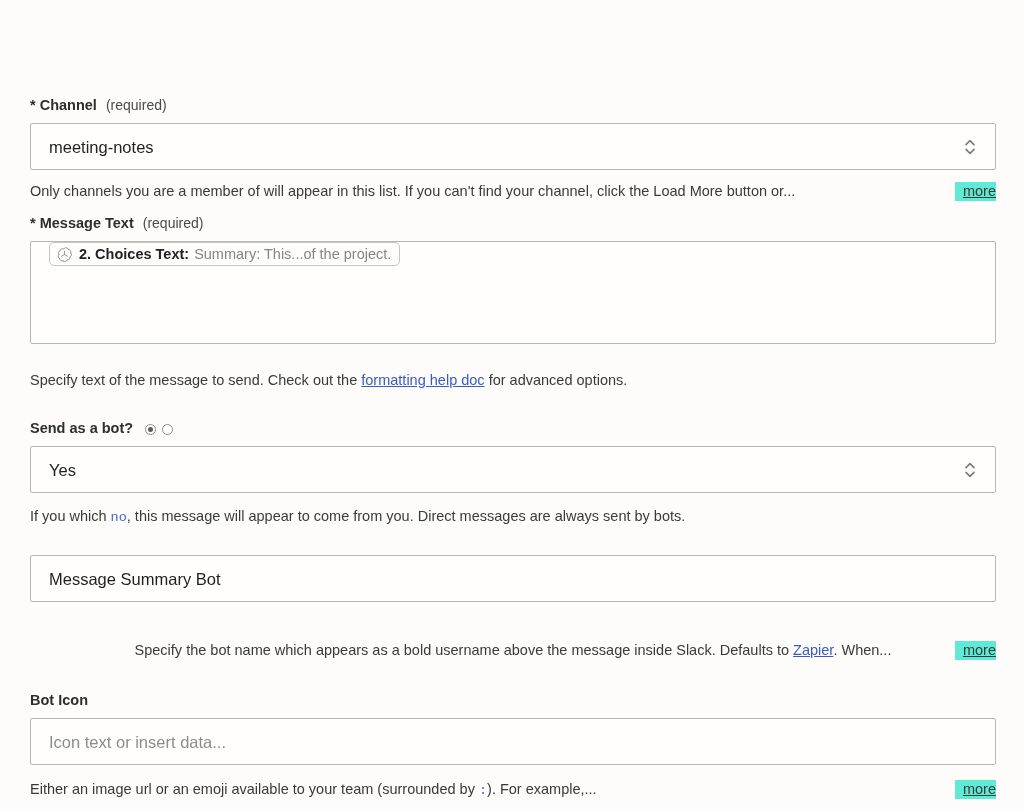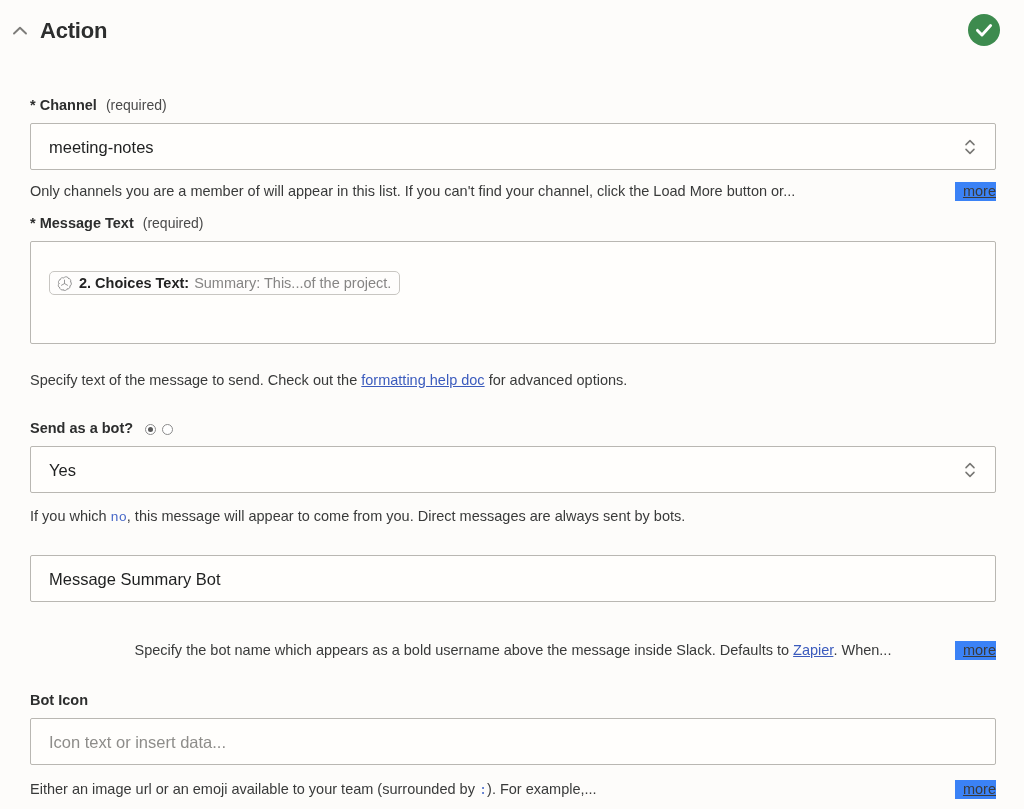--- a/index.html
+++ b/index.html
@@ -98,21 +98,21 @@
     border-radius: 2px;
     position: relative;
     display: flex;
     align-items: center;
   }
   .control.select { height: 47px; }
   .control.input  { height: 47px; }
   .control.textarea {
     height: 103px;
     align-items: flex-start;
-    padding-top: 29px;
+    padding-top: 0;
   }
   .control-value {
     font-size: 16.5px;
     color: #1f2020;
     padding-left: 18px;
     line-height: 20px;
   }
   .control-value.placeholder { color: #8e8d8a; }
   .select-arrows {
     position: absolute;
@@ -175,43 +175,29 @@
     font-family: "Liberation Mono", monospace;
     font-size: 13.5px;
   }
   .more-link {
     position: absolute;
     right: 0; top: 0;
     font-size: 14.5px;
     color: #3a3a3a;
     text-decoration: underline;
     cursor: pointer;
-    background: #3b82f6;
+    background: #5eead4;
     padding-left: 8px;
   }
 </style>
 </head>
 <body>
 
 <div class="page">
 
-  <div class="section-header">
-    <div class="collapse-chevron">
-      <svg width="20" height="20" viewBox="0 0 20 20" aria-hidden="true">
-        <path d="M4 12.5 L10 6.8 L16 12.5" fill="none" stroke="#7d7c79" stroke-width="1.9" stroke-linecap="round" stroke-linejoin="round"></path>
-      </svg>
-    </div>
-    <div class="section-title">Action</div>
-    <div class="status-badge">
-      <svg width="34" height="34" viewBox="0 0 34 34" aria-hidden="true">
-        <circle cx="17" cy="17" r="16" fill="#3d8b4e"></circle>
-        <path d="M10.5 17.4 L15 22 L23.6 12.6" fill="none" stroke="#ffffff" stroke-width="2.9" stroke-linecap="round" stroke-linejoin="round"></path>
-      </svg>
-    </div>
-  </div>
 
   <div class="field" style="top:96px;">
     <div class="field-label">
       <span class="req-star">*</span>
       <span class="lbl">Channel</span>
       <span class="req-note">(required)</span>
     </div>
     <div class="control select">
       <span class="control-value">meeting-notes</span>
       <span class="select-arrows">

